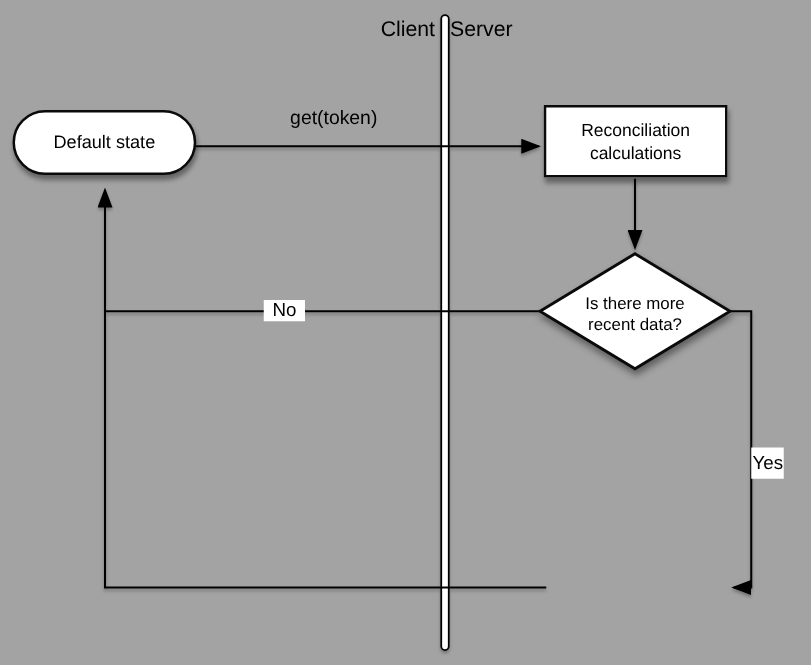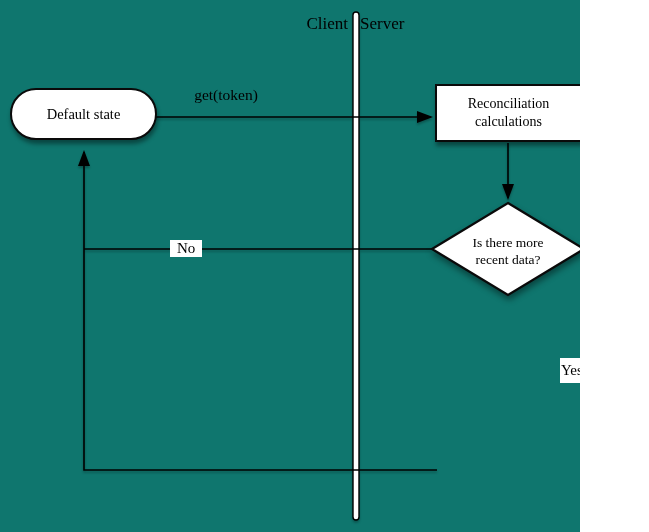--- a/index.html
+++ b/index.html
@@ -2,24 +2,24 @@
 <html><head>
 <meta charset="utf-8">
 <style>
   html, body {
     margin: 0;
     padding: 0;
     background: #ffffff;
   }
   .canvas {
     position: relative;
-    width: 580px;
+    width: 649px;
     height: 532px;
-    background: #0f766e;
-    font-family: Liberation Serif, serif;
+    background: #a3a3a3;
+    font-family: Liberation Sans, sans-serif;
     color: #000000;
     overflow: hidden;
   }
   .edges-layer {
     position: absolute;
     left: 0;
     top: 0;
   }
   .edge-group {
     filter: drop-shadow(0px 2px 1.2px rgba(0,0,0,0.28));
@@ -83,20 +83,21 @@
     left: 260px;
     width: 88px;
     text-align: right;
   }
   .lane-label-server {
     left: 360px;
   }
   .edge-label {
     position: absolute;
     font-size: 15px;
+    margin-left: 41px;
   }
   .edge-label-get-token {
     left: 178px;
     top: 86px;
     width: 96px;
     text-align: center;
     font-size: 15.5px;
   }
   .edge-label-no {
     left: 170px;

